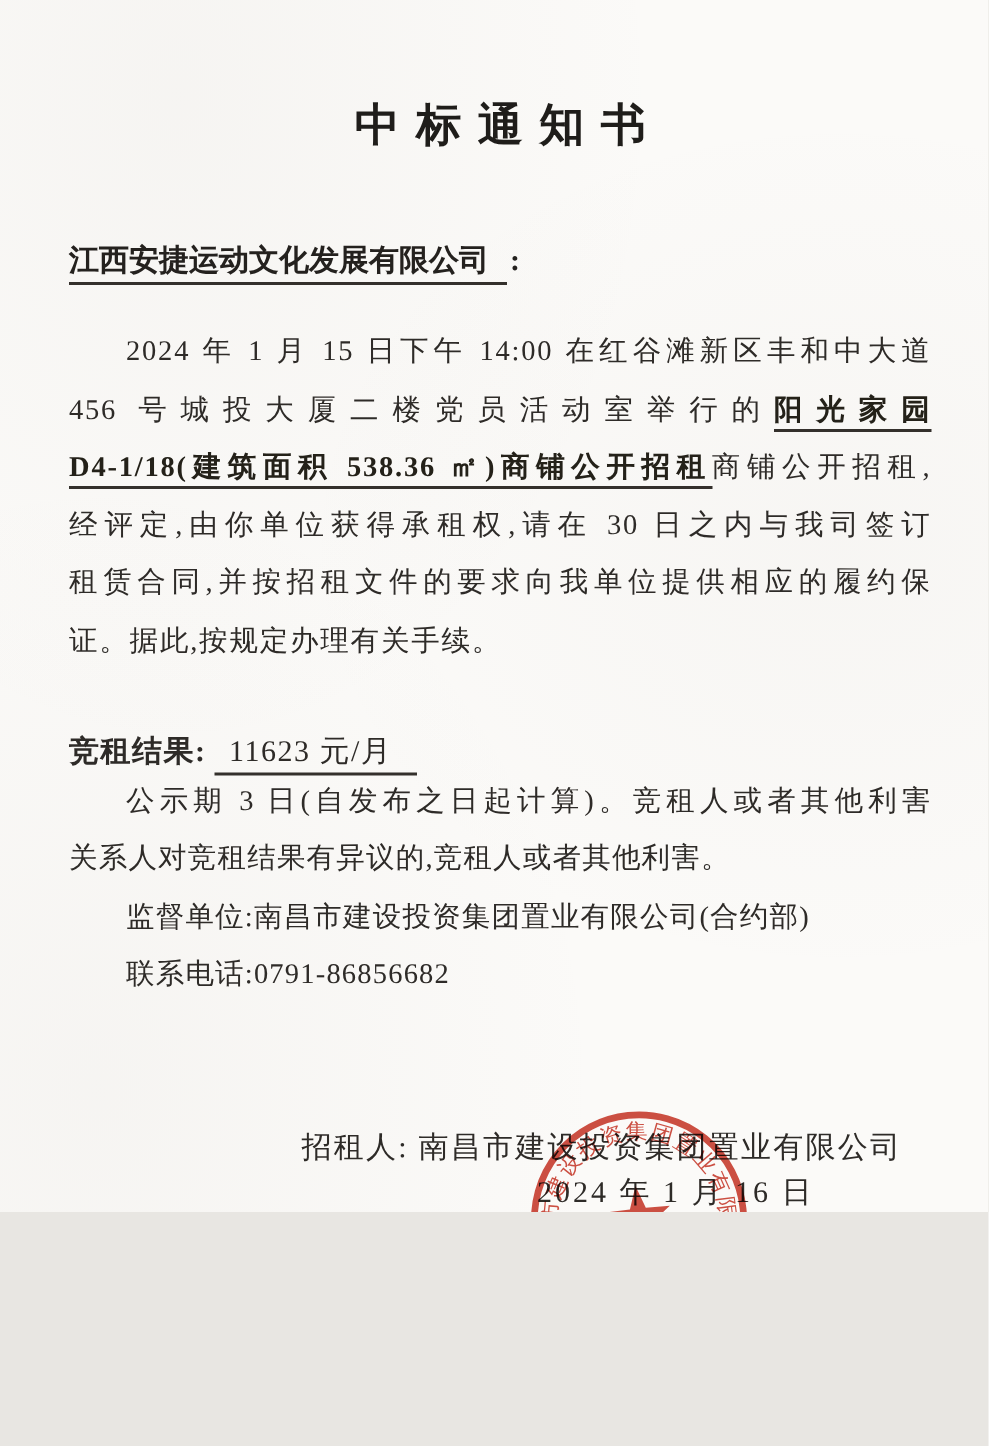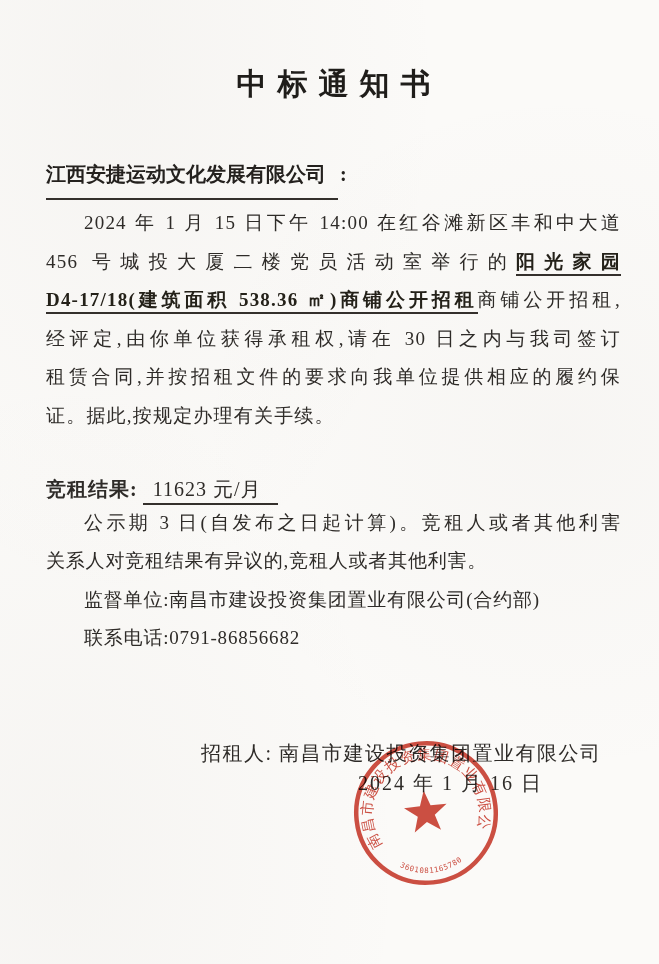--- a/index.html
+++ b/index.html
@@ -1,18 +1,18 @@
 <!DOCTYPE html>
 <html><head>
 <meta charset="utf-8">
 <style>
   html,body { margin:0; padding:0; background:#e8e6e2; }
   .page {
     position:relative;
-    width:659px; height:964px;
+    width:659px; height:808px;
     margin:0 auto;
     background:
       radial-gradient(ellipse at 18% 8%,  rgba(150,140,128,0.05), transparent 42%),
       radial-gradient(ellipse at 85% 45%, rgba(150,140,128,0.04), transparent 46%),
       radial-gradient(ellipse at 10% 90%, rgba(150,140,128,0.05), transparent 40%),
       #fbfaf8;
     overflow:hidden;
     font-family:"Liberation Serif","DejaVu Serif",serif;
     color:#2e2b28;
   }
@@ -20,24 +20,24 @@
 
   .doc-title {
     margin:0; padding-top:64px; padding-left:11px;
     text-align:center;
     font-size:30px; line-height:40px;
     font-weight:600; letter-spacing:11px;
     color:#1f1d1a;
   }
 
   .greeting { margin-top:56px; font-size:20px; line-height:28px; font-weight:bold; color:#24211e; }
-  .greeting .uline { border-bottom:2px solid #34302c; padding-bottom:13px; padding-right:12px; }
+  .greeting .uline { border-bottom:2px solid #34302c; padding-bottom:3px; padding-right:12px; }
   .greeting .colon { padding-left:2px; }
 
-  .para { margin-top:16px; font-size:19px; }
+  .para { margin-top:28px; font-size:19px; }
   .line { line-height:38.6px; letter-spacing:1.2px; }
   .j { text-align:justify; text-align-last:justify; }
   .indent { text-indent:2em; }
   .em { font-weight:bold; color:#242119; border-bottom:2px solid #34302c; padding-bottom:2px; }
 
   .result { margin-top:38px; font-size:20px; line-height:30px; }
   .result .label { font-weight:bold; letter-spacing:1px; }
   .result .value { border-bottom:2px solid #34302c; padding:0 16px 3px 10px; letter-spacing:1px; }
 
   .para2 { font-size:19px; }
@@ -63,21 +63,21 @@
 
     <h1 class="doc-title">中标通知书</h1>
 
     <div class="greeting">
       <span class="uline">江西安捷运动文化发展有限公司</span><span class="colon">:</span>
     </div>
 
     <div class="para">
       <div class="line j indent">2024 年 1 月 15 日下午 14:00 在红谷滩新区丰和中大道</div>
       <div class="line j"><span>456 号城投大厦二楼党员活动室举行的</span><span class="em">阳光家园</span></div>
-      <div class="line j"><span class="em">D4-17/18(建筑面积 538.36 ㎡)商铺公开招租</span><span>商铺公开招租,</span></div>
+      <div class="line j"><span class="em">D4-1/18(建筑面积 538.36 ㎡)商铺公开招租</span><span>商铺公开招租,</span></div>
       <div class="line j">经评定,由你单位获得承租权,请在 30 日之内与我司签订</div>
       <div class="line j">租赁合同,并按招租文件的要求向我单位提供相应的履约保</div>
       <div class="line">证。据此,按规定办理有关手续。</div>
     </div>
 
     <div class="result">
       <span class="label">竞租结果:</span>
       <span class="value">11623 元/月</span>
     </div>
 

